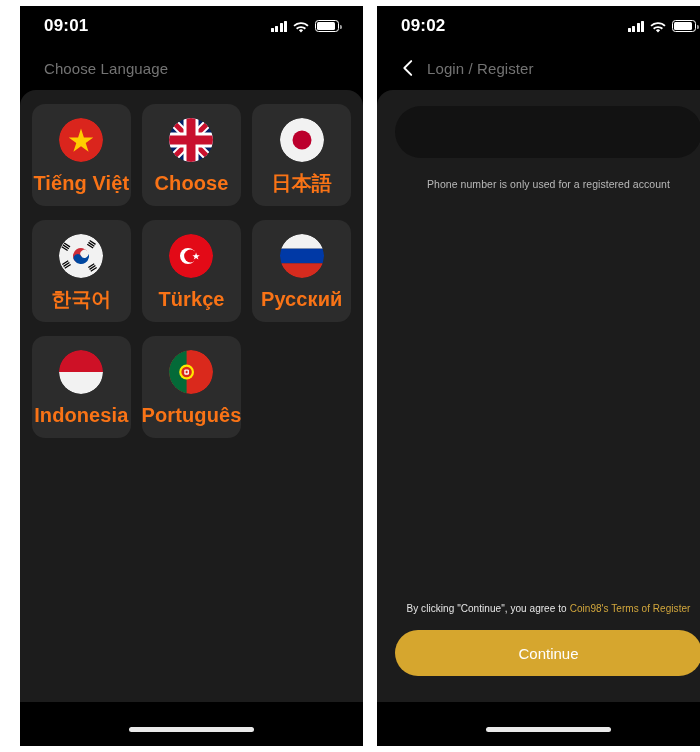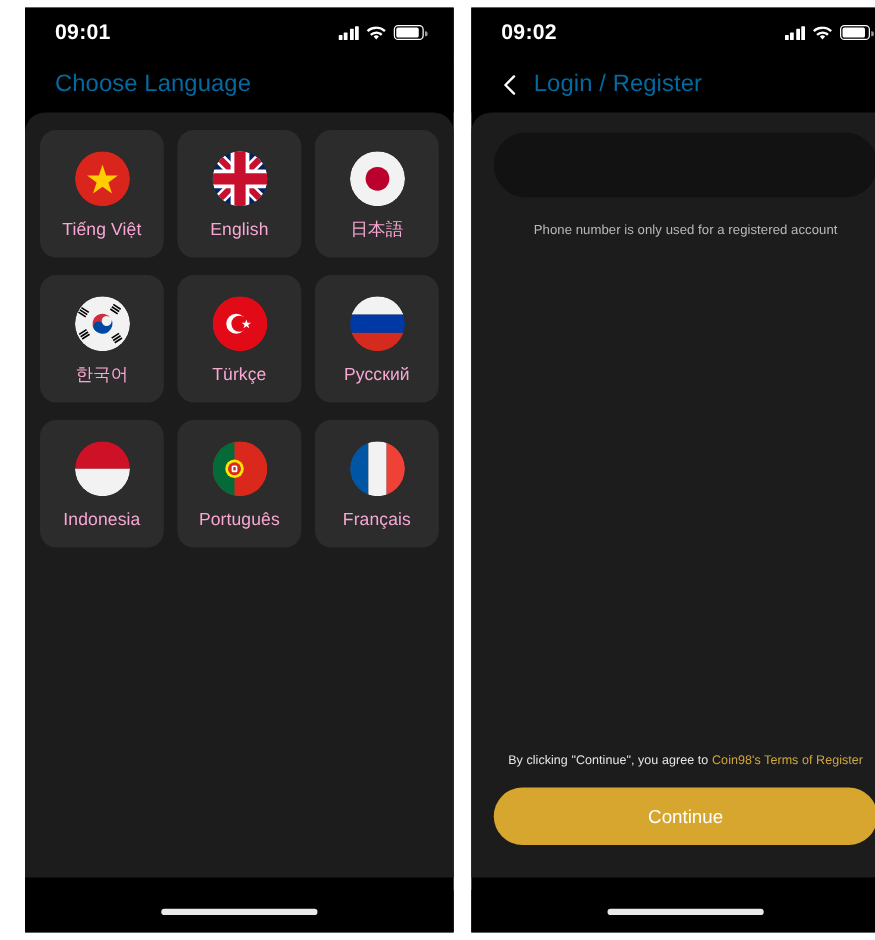--- a/index.html
+++ b/index.html
@@ -96,22 +96,22 @@
   .navbar {
     height: 44px;
     display: flex;
     align-items: center;
     padding: 0 24px;
     box-sizing: border-box;
     background: #000;
   }
   .navbar.with-back { padding-left: 18px; }
   .page-title {
-    color: #0369a1;
-    font-size: 19px;
+    color: #737373;
+    font-size: 15px;
     font-weight: 400;
     letter-spacing: .1px;
   }
   .back-btn {
     width: 26px; height: 26px;
     display: flex; align-items: center; justify-content: center;
     margin-right: 6px;
     cursor: pointer;
   }
 
@@ -136,25 +136,26 @@
     border-radius: 13px;
     height: 102px;
     display: flex;
     flex-direction: column;
     align-items: center;
     justify-content: center;
     gap: 11px;
     cursor: pointer;
   }
   .lang-label {
-    color: #f9a8d4;
-    font-size: 14px;
+    color: #f97316;
+    font-size: 20px;
     letter-spacing: .1px;
     text-align: center;
     line-height: 1;
+    font-weight: bold;
   }
   .flag {
     width: 44px; height: 44px;
     border-radius: 50%;
     overflow: hidden;
     position: relative;
     flex: 0 0 auto;
   }
   .flag svg { display: block; width: 100%; height: 100%; }
 
@@ -283,21 +284,21 @@
                   </defs>
                   <g clip-path="url(#ukc)">
                     <rect width="44" height="44" fill="#012169"></rect>
                     <path d="M0 0L44 44M44 0L0 44" stroke="#fff" stroke-width="9"></path>
                     <path d="M0 0L44 44M44 0L0 44" stroke="#c8102e" stroke-width="5"></path>
                     <path d="M22 0v44M0 22h44" stroke="#fff" stroke-width="15"></path>
                     <path d="M22 0v44M0 22h44" stroke="#c8102e" stroke-width="9"></path>
                   </g>
                 </svg>
             </span>
-            <span class="lang-label">English</span>
+            <span class="lang-label">Choose</span>
           </div>
 
 
           <div class="lang-card">
             <span class="flag">
               <svg viewBox="0 0 44 44">
                   <circle cx="22" cy="22" r="22" fill="#f2f2f2"></circle>
                   <circle cx="22" cy="22" r="9.5" fill="#bc002d"></circle>
                 </svg>
             </span>
@@ -403,37 +404,20 @@
                     <circle cx="17.6" cy="22" r="7.4" fill="#ffe900"></circle>
                     <circle cx="17.6" cy="22" r="5.2" fill="#da291c"></circle>
                     <rect x="15.3" y="19.4" width="4.6" height="5.4" rx="1.2" fill="#fff"></rect>
                     <rect x="16.6" y="20.7" width="2" height="2.6" fill="#da291c"></rect>
                   </g>
                 </svg>
             </span>
             <span class="lang-label">Português</span>
           </div>
 
-          <div class="lang-card">
-            <span class="flag">
-              <svg viewBox="0 0 44 44">
-                  <defs>
-                    <clipPath id="frc">
-                      <circle cx="22" cy="22" r="22"></circle>
-                    </clipPath>
-                  </defs>
-                  <g clip-path="url(#frc)">
-                    <rect width="14.7" height="44" fill="#0055a4"></rect>
-                    <rect x="14.7" width="14.6" height="44" fill="#f2f2f2"></rect>
-                    <rect x="29.3" width="14.7" height="44" fill="#ef4135"></rect>
-                  </g>
-                </svg>
-            </span>
-            <span class="lang-label">Français</span>
-          </div>
 
         </div>
       </div>
 
       <div class="home-area">
         <div class="home-bar"></div>
       </div>
     </div>
   </div>
 

